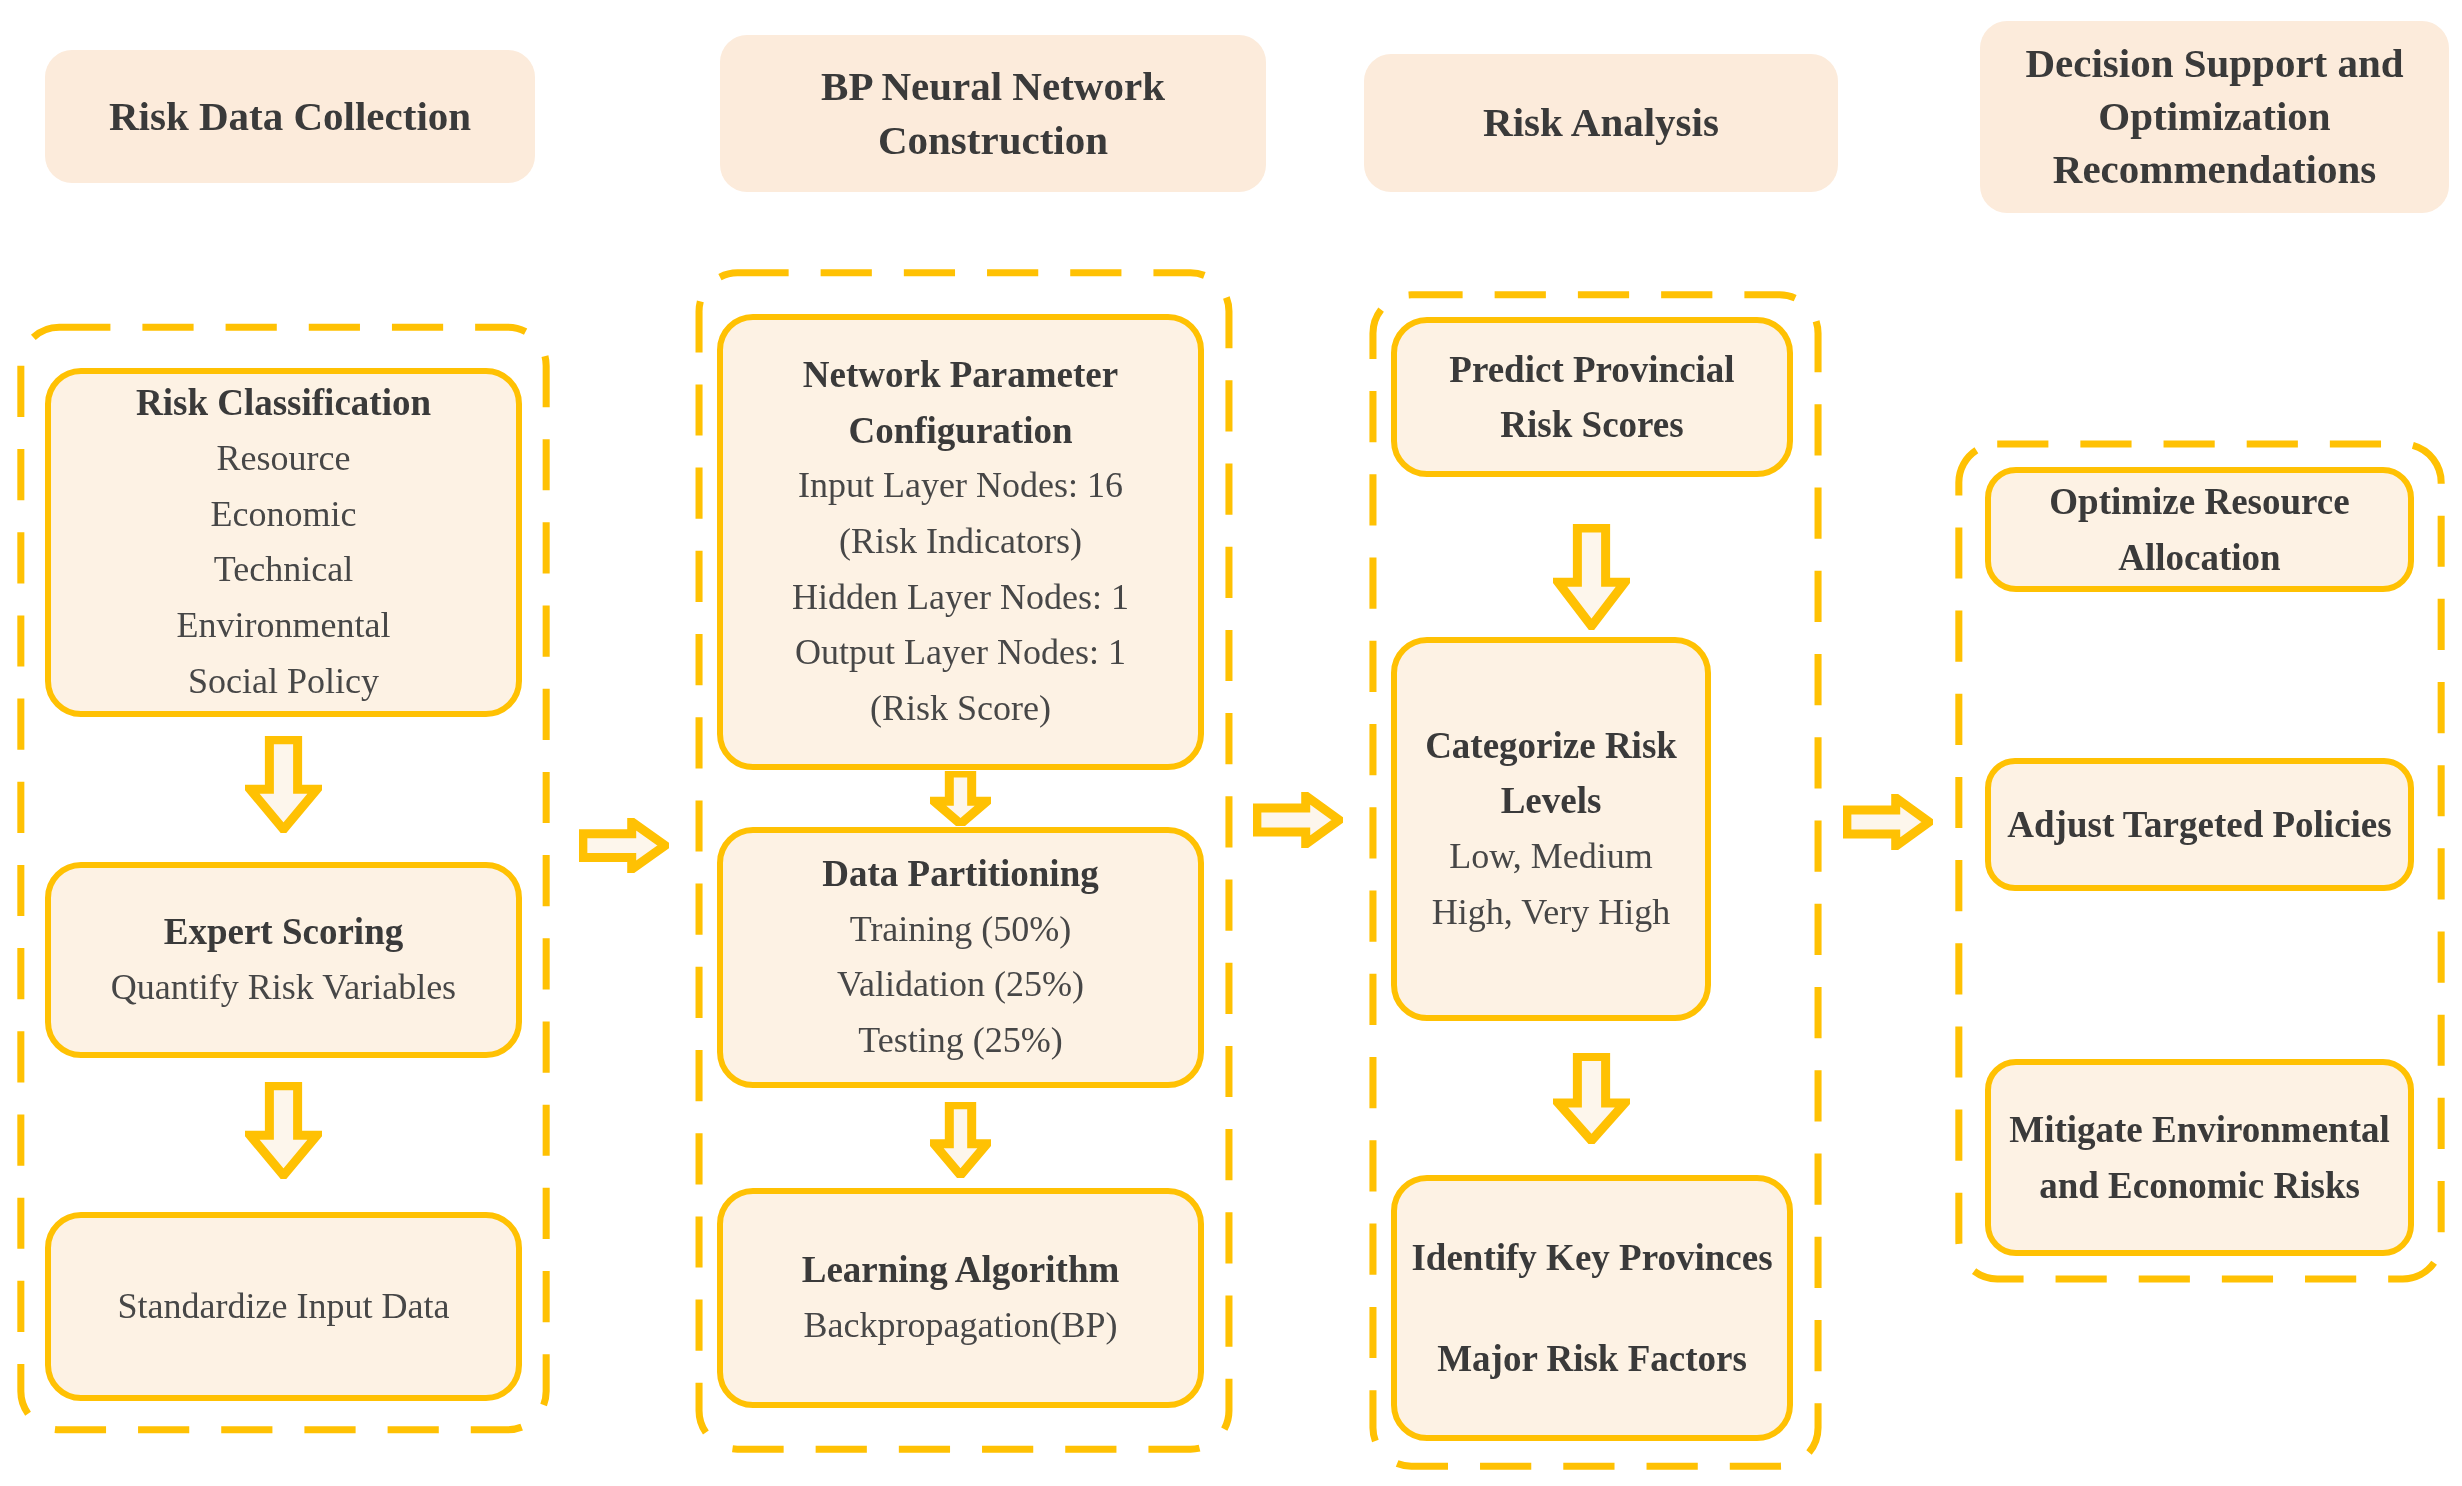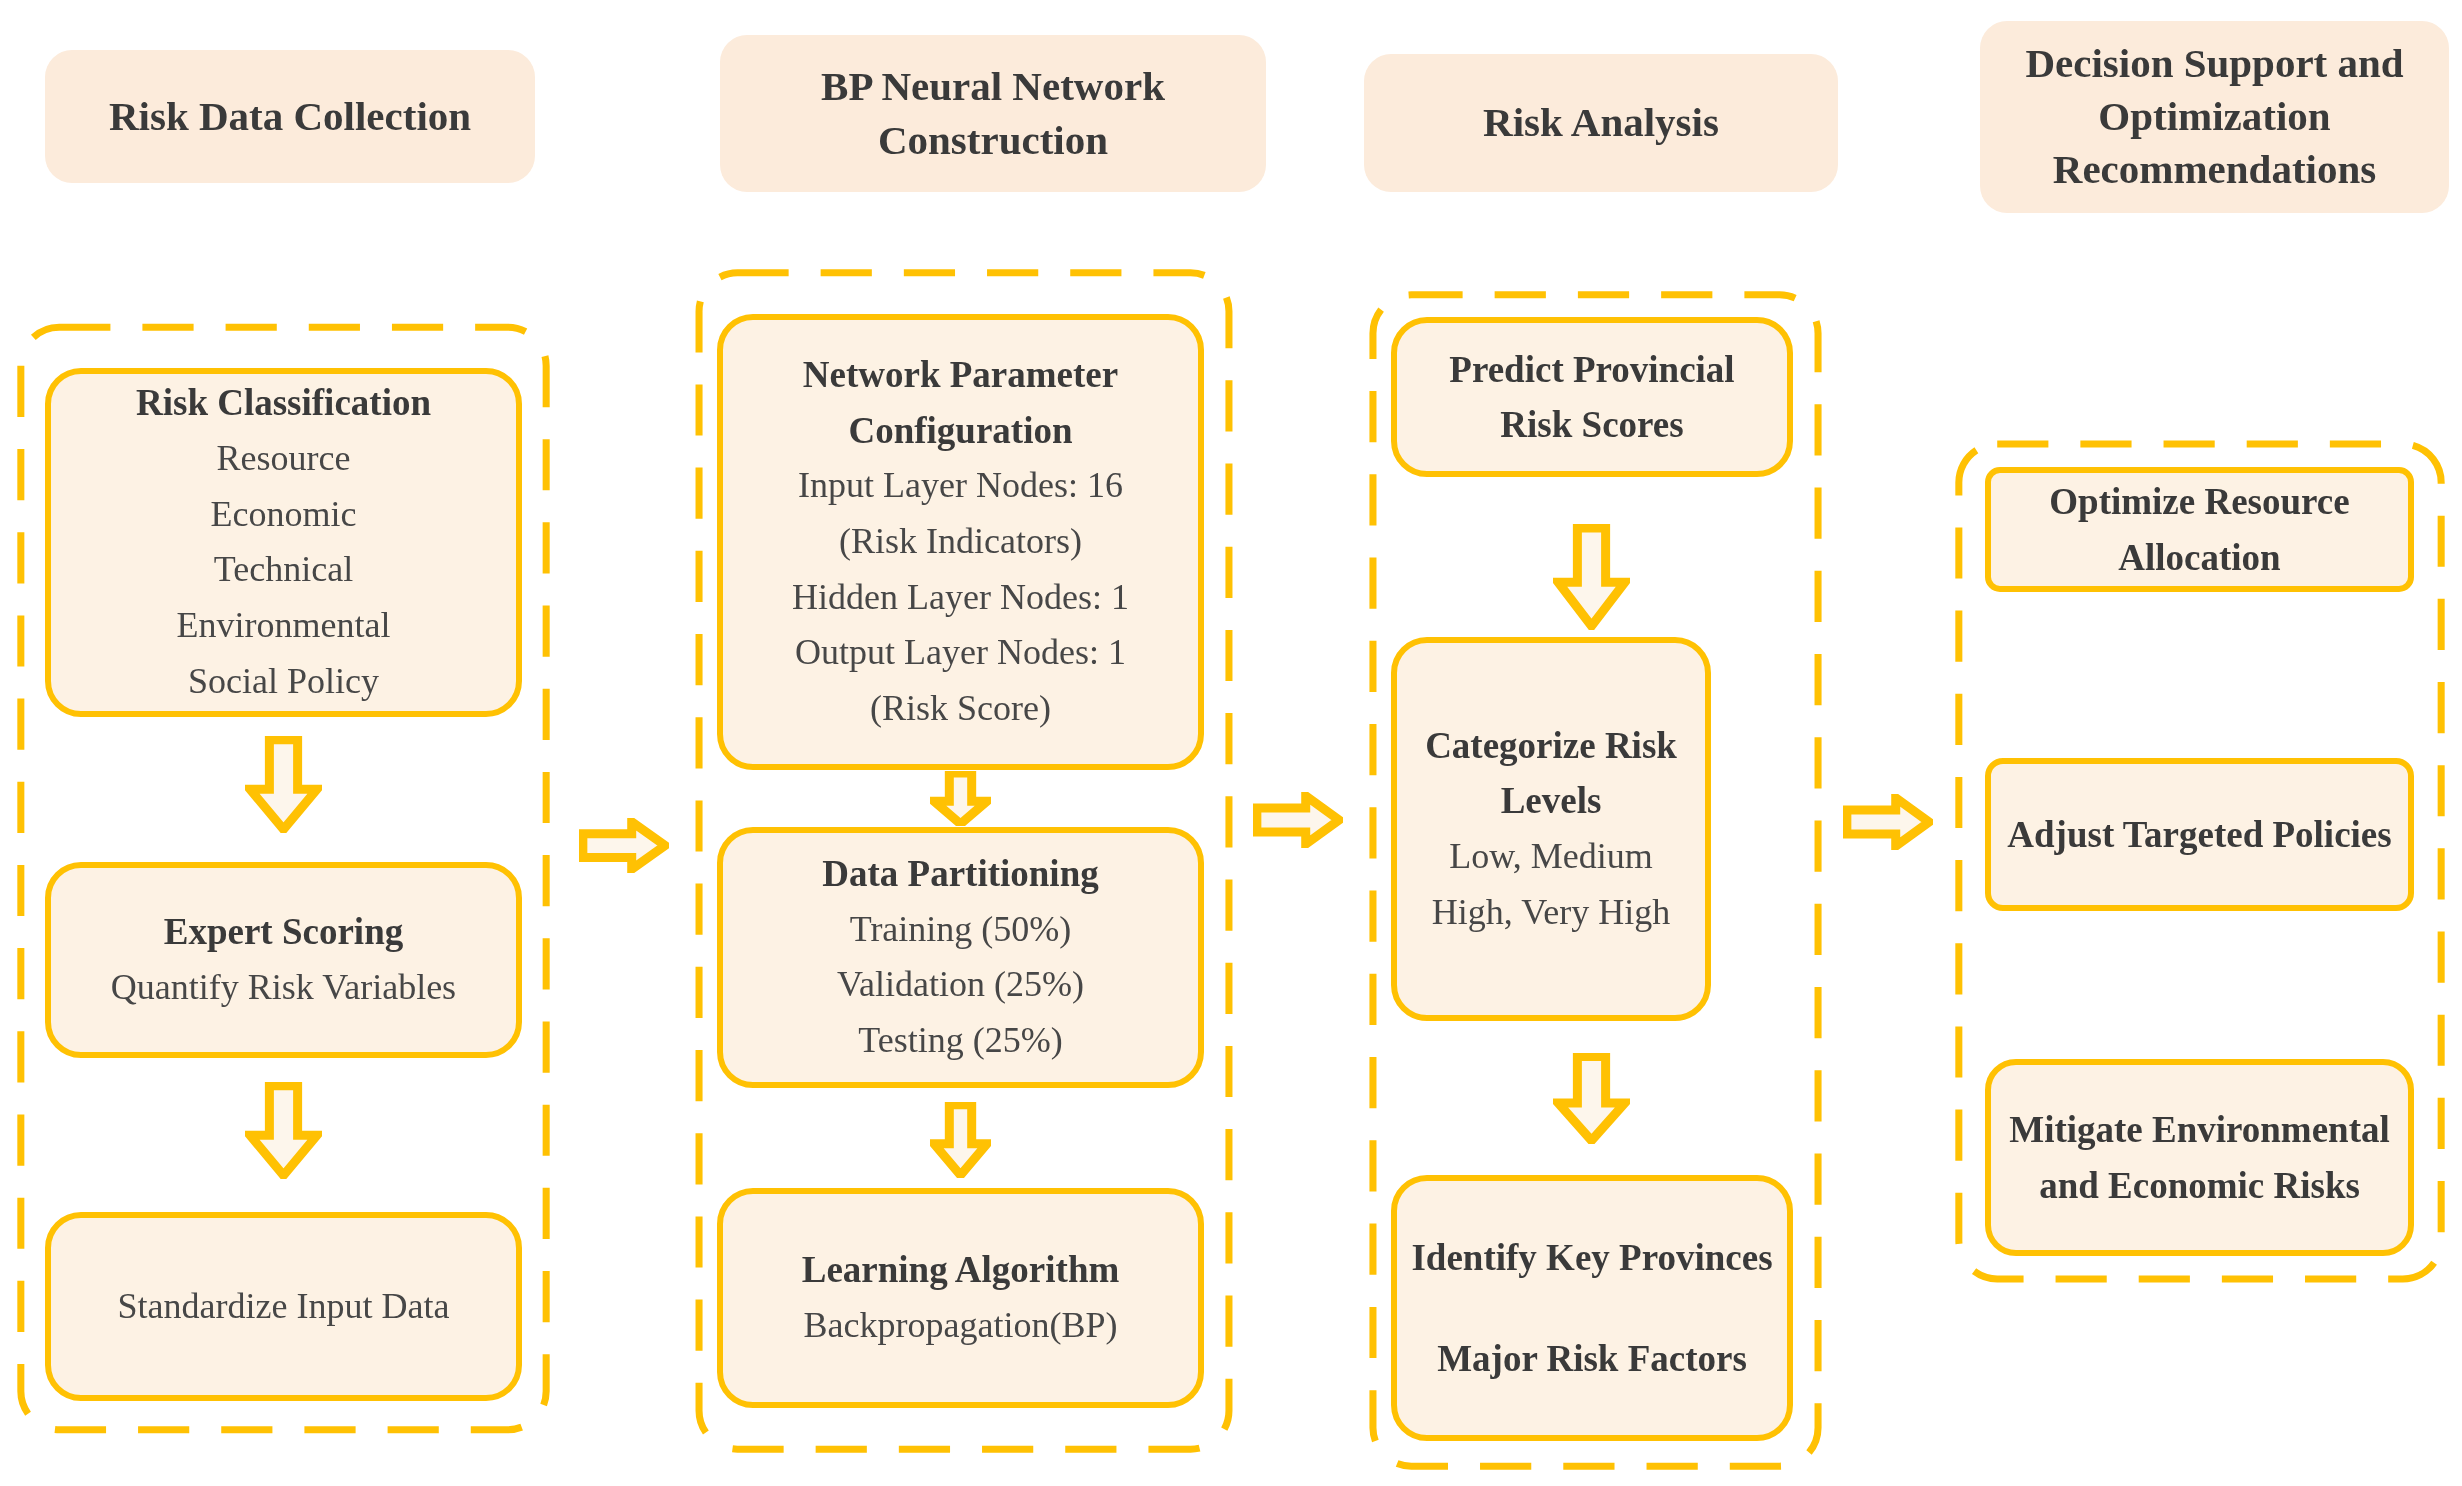--- a/index.html
+++ b/index.html
@@ -150,24 +150,24 @@
 <svg class="abs" style="left:1843px;top:794px;" width="90" height="56" viewBox="0 0 140 88" preserveAspectRatio="none">
   <path d="M6 25 H82 V6 L134 44 L82 82 V63 H6 Z" style="fill:var(--arrow-fill);stroke:var(--gold)" stroke-width="9" vector-effect="non-scaling-stroke"></path>
 </svg>
 
 <div class="abs hdr" style="left:1980px;top:20.5px;width:469px;height:192px;">Decision Support and Optimization Recommendations</div>
 
 <svg class="abs" style="left:1955px;top:440px;" width="490" height="843" viewBox="0 0 766 1317">
   <rect x="6" y="6" width="754" height="1305" rx="60" fill="none" style="stroke:var(--gold)" stroke-width="11" stroke-dasharray="80 50"></rect>
 </svg>
 
-<div class="abs box" style="left:1985px;top:467px;width:429px;height:125px;border-radius:15px;">
+<div class="abs box" style="left:1985px;top:467px;width:429px;height:125px;border-radius:31px;">
   <div class="t">Optimize Resource Allocation</div>
 </div>
 
-<div class="abs box" style="left:1985px;top:758px;width:429px;height:153px;border-radius:18px;">
+<div class="abs box" style="left:1985px;top:758px;width:429px;height:133px;border-radius:30px;">
   <div class="t">Adjust Targeted Policies</div>
 </div>
 
 <div class="abs box" style="left:1985px;top:1059px;width:429px;height:197px;border-radius:31px;">
   <div class="t">Mitigate Environmental and Economic Risks</div>
 </div>
 
 
 </body></html>

